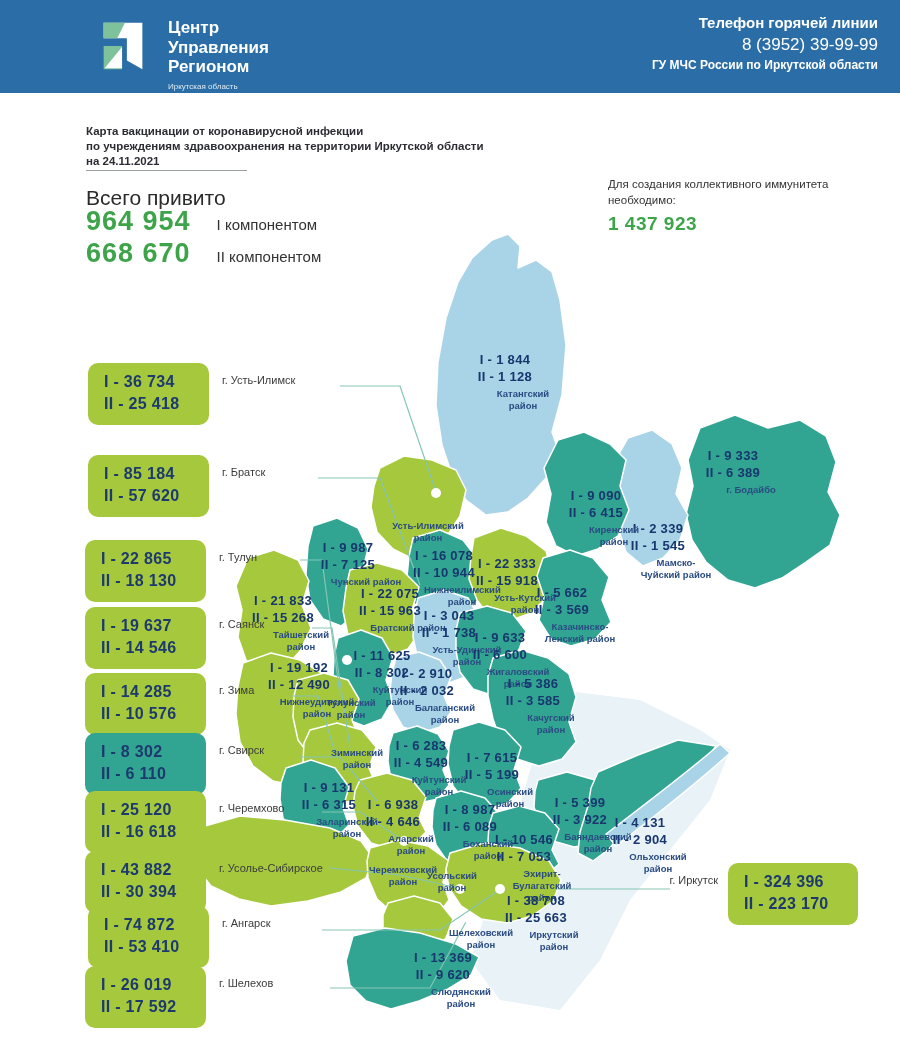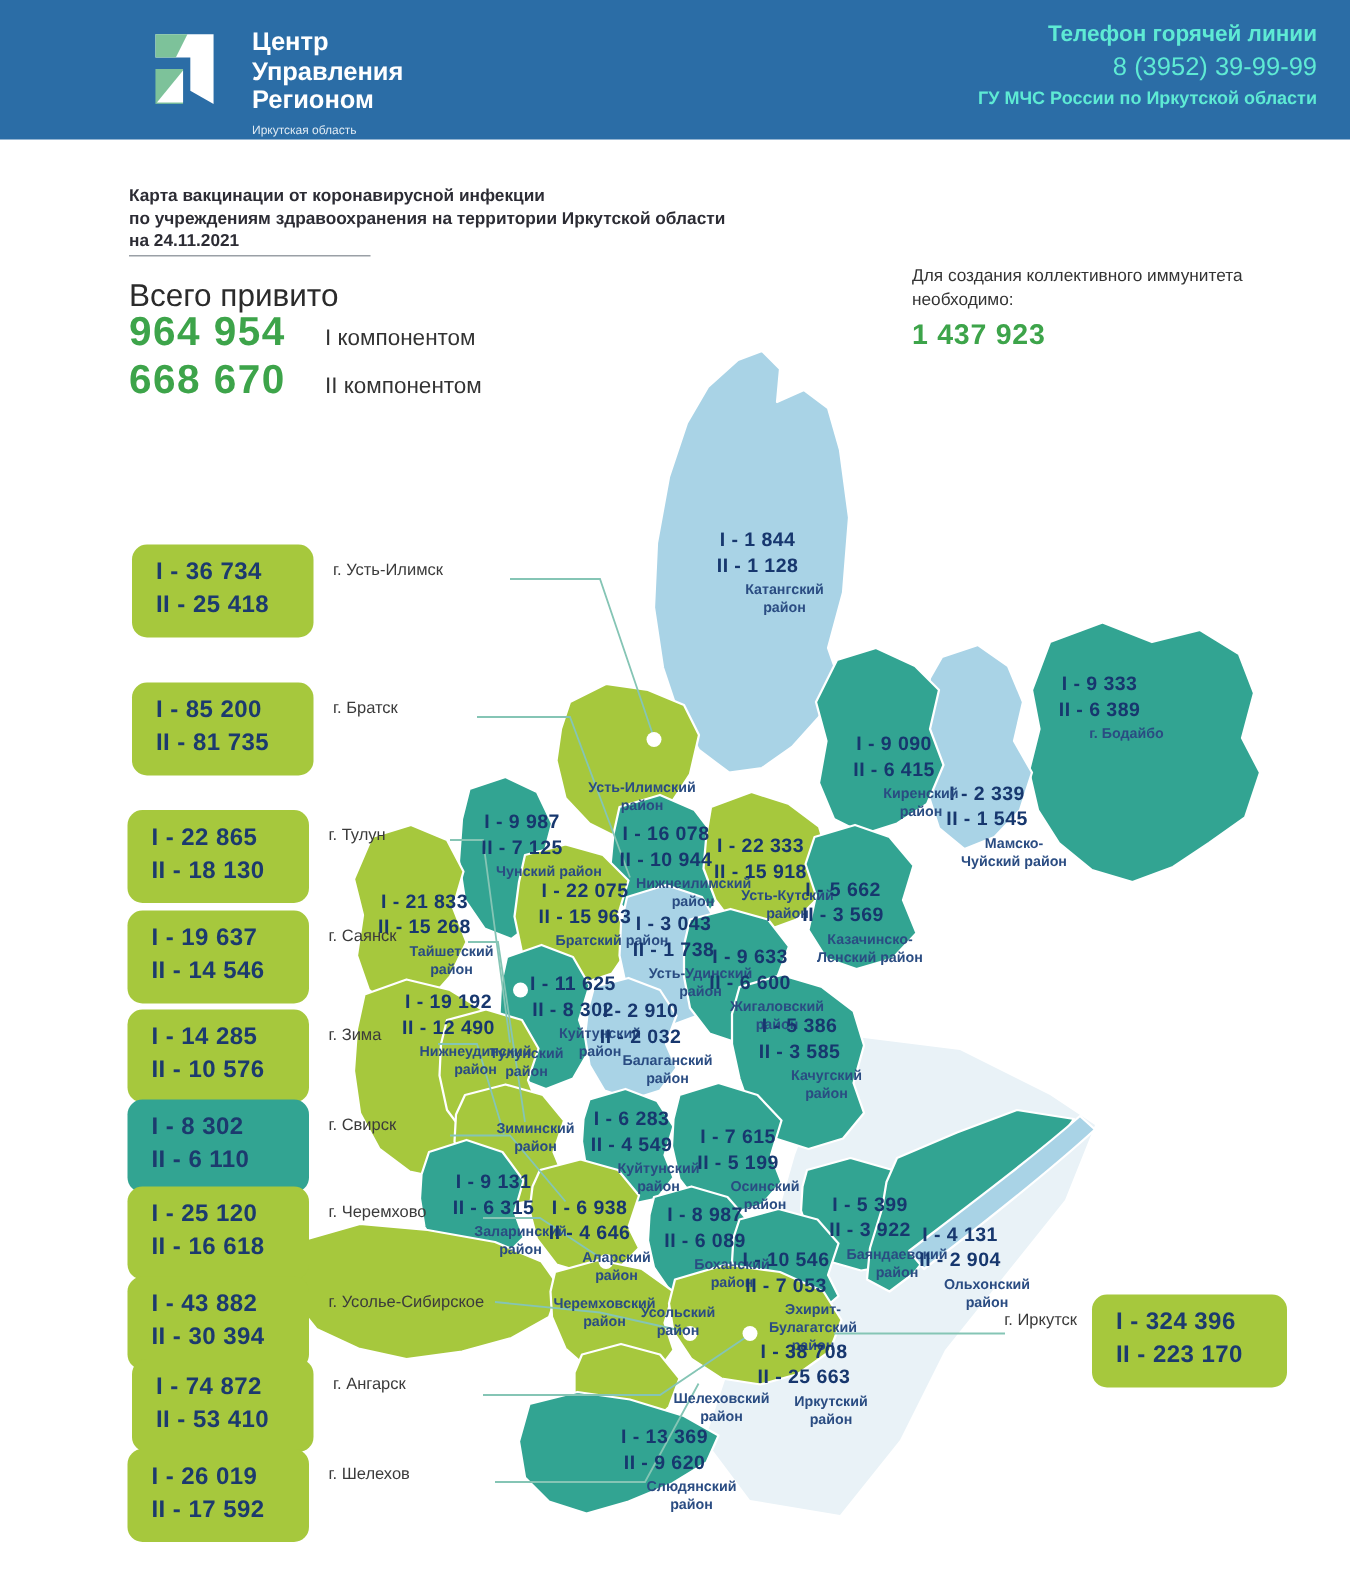--- a/index.html
+++ b/index.html
@@ -16,21 +16,21 @@
   body{font-family:"Liberation Sans","DejaVu Sans",sans-serif;background:#fff;}
   #page{position:relative;width:900px;height:1048px;background:#fff;overflow:hidden;}
 
   
   .header{position:absolute;left:0;top:0;width:900px;height:93px;background:var(--header-blue);}
   .logo{position:absolute;left:92px;top:15px;display:flex;gap:14px;}
   .logo-icon{width:62px;height:62px;}
   .logo-text{color:#fff;padding-top:3px;}
   .logo-text .l{font-size:17px;font-weight:bold;line-height:1.16;}
   .logo-sub{font-size:8px;margin-top:5px;color:#dfeaf3;}
-  .hotline{position:absolute;right:22px;top:14px;text-align:right;color:#5eead4;}
+  .hotline{position:absolute;right:22px;top:14px;text-align:right;color:#ffffff;}
   .hotline-label{font-size:15px;font-weight:bold;}
   .hotline-phone{font-size:17px;font-weight:normal;margin-top:4px;}
   .hotline-org{font-size:12px;font-weight:bold;margin-top:3px;}
 
   
   .map-title{position:absolute;left:86px;top:124px;font-size:11.5px;font-weight:bold;color:#2c2c34;line-height:1.32;}
   .title-underline{position:absolute;left:86px;top:170px;width:161px;border-bottom:1px solid #9aa0a6;}
   .total-heading{position:absolute;left:86px;top:186px;font-size:21px;color:#2b2b2b;}
   .stat-row{position:absolute;left:86px;display:flex;align-items:baseline;gap:26px;}
   .stat-value{font-size:27px;font-weight:bold;color:var(--stat-green);letter-spacing:1px;}
@@ -363,22 +363,22 @@
       <div class="callout" style="left: 88px; top: 363px;">
         <div class="callout-box">
           <div class="v">I - 36 734</div>
           <div class="v">II - 25 418</div>
         </div>
         <div class="callout-city">г. Усть-Илимск</div>
       </div>
 
       <div class="callout" style="left: 88px; top: 455px;">
         <div class="callout-box">
-          <div class="v">I - 85 200</div>
-          <div class="v">II - 81 735</div>
+          <div class="v">I - 85 184</div>
+          <div class="v">II - 57 620</div>
         </div>
         <div class="callout-city">г. Братск</div>
       </div>
 
       <div class="callout" style="left: 85px; top: 540px;">
         <div class="callout-box">
           <div class="v">I - 22 865</div>
           <div class="v">II - 18 130</div>
         </div>
         <div class="callout-city">г. Тулун</div>

